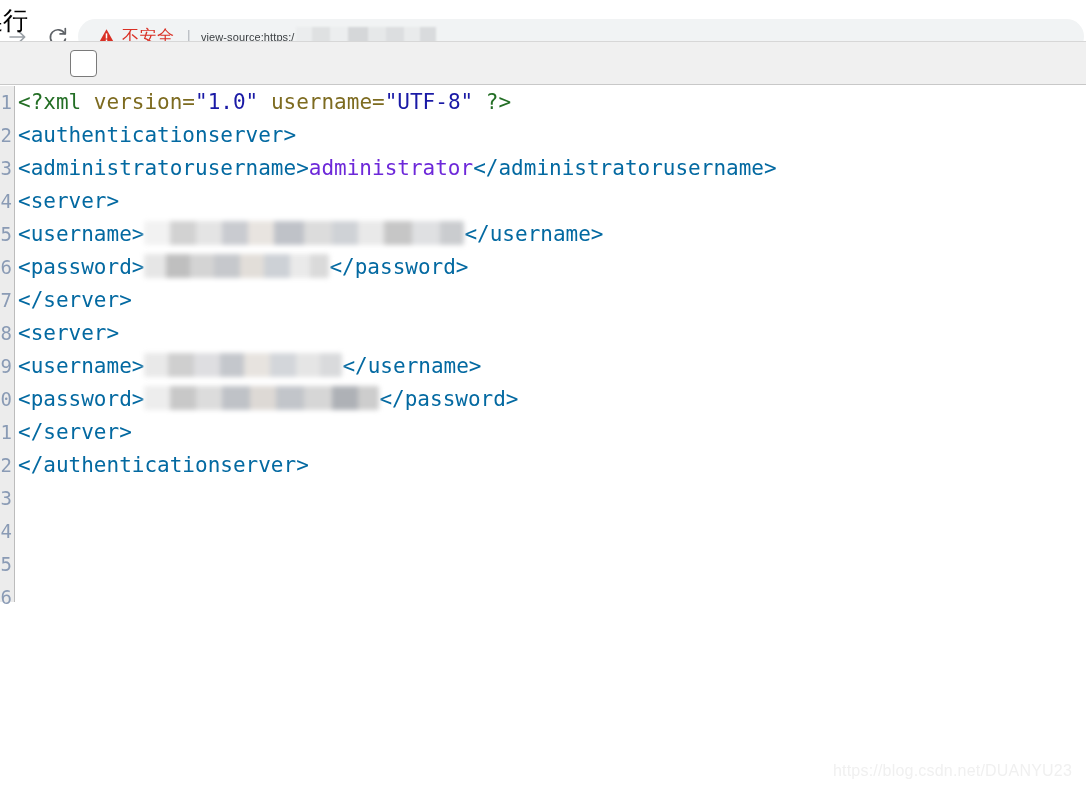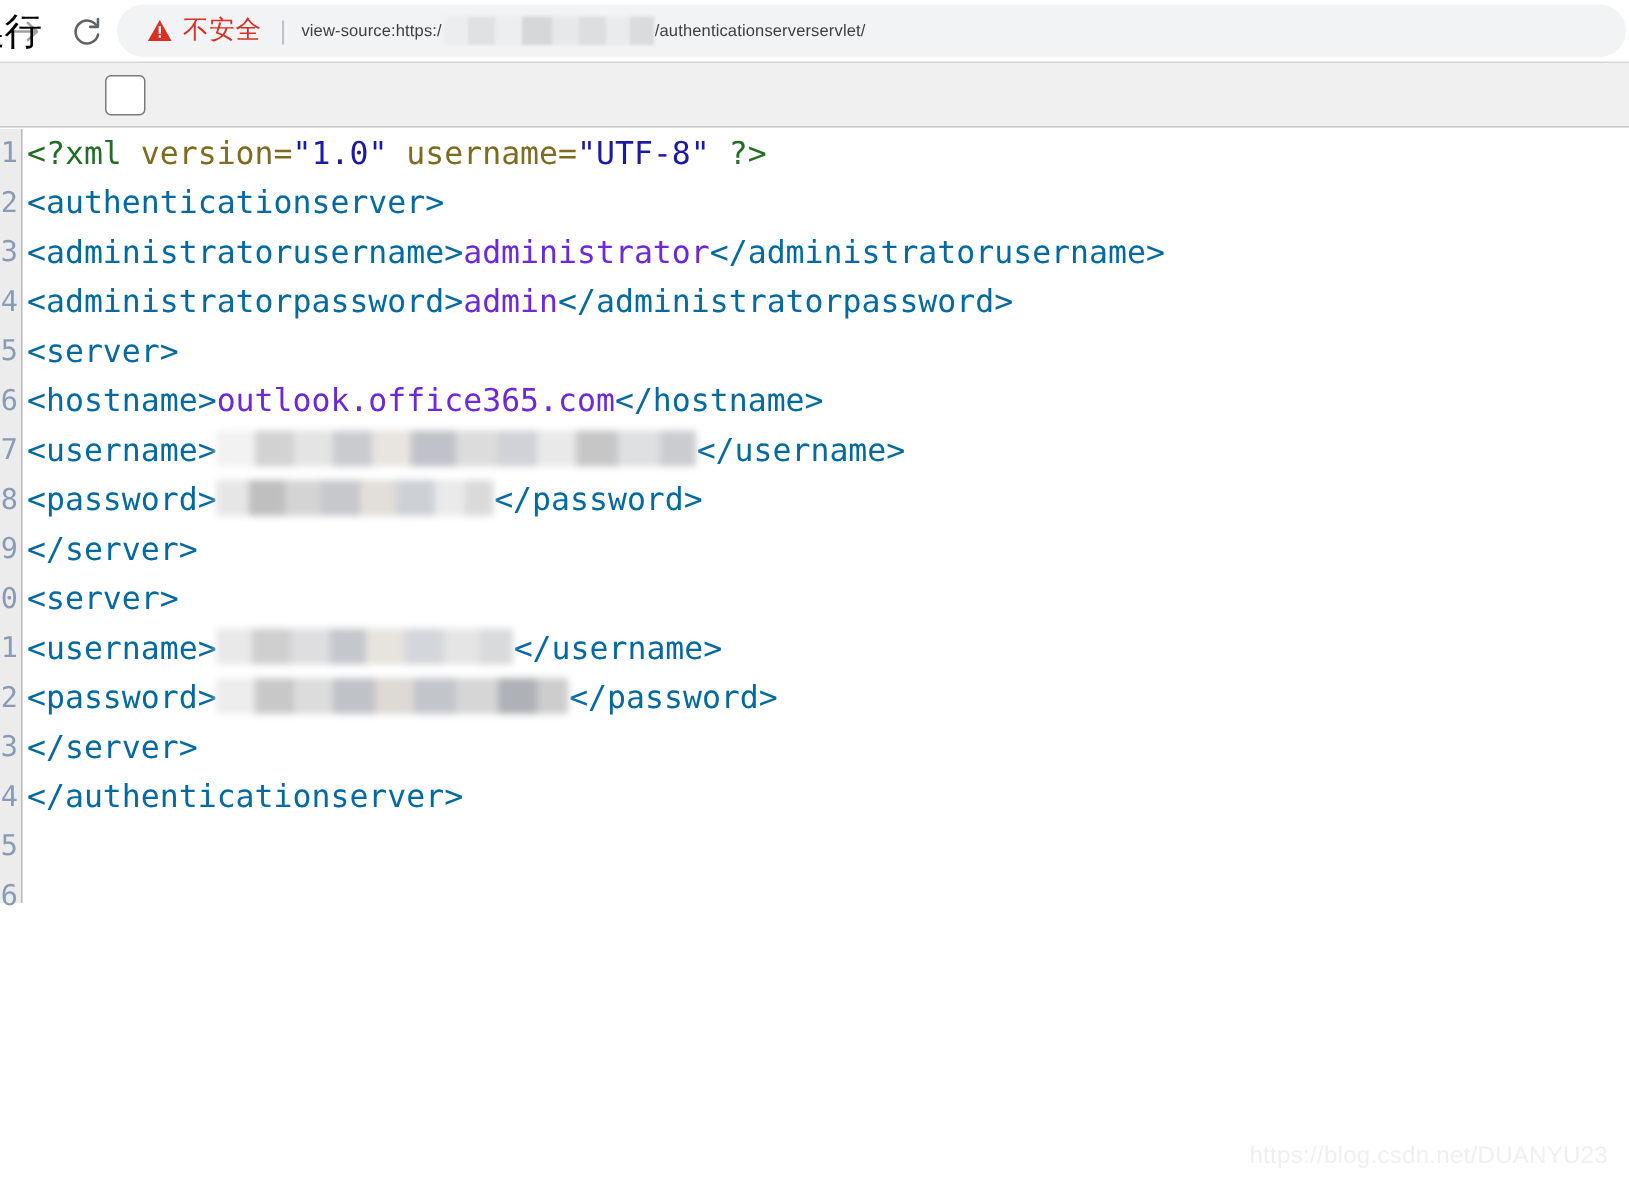--- a/index.html
+++ b/index.html
@@ -11,21 +11,21 @@
     width: 1086px;
     height: 790px;
     overflow: hidden;
     font-family: "Liberation Sans", sans-serif;
     position: relative;
   }
 
   
   .browser-toolbar {
     position: absolute;
-    left: 0; top: 0;
+    left: 0; top: 16px;
     width: 1086px;
     height: 41px;
     background: #ffffff;
     display: flex;
     align-items: center;
     text-align: right;
   }
   .nav-icon {
     width: 28px;
     height: 28px;
@@ -315,21 +315,20 @@
       </span>
 
       <span class="not-secure-text">不安全</span>
 
       <span class="omni-divider">|</span>
 
       <span class="url-text">view-source:https:/</span>
 
       <span class="url-redacted"></span>
 
-      <span class="url-text">/authenticationserverservlet/</span>
     </div>
   </div>
 </div>
 <div class="toolbar-shadow"></div>
 
 <div class="wrap-row"></div>
 <div class="wrap-label">换行</div>
 <div class="wrap-checkbox"></div>
 <div class="wrap-row-bottom"></div>
 
@@ -351,23 +350,21 @@
       <div class="gutter-num" style="top: 396px;">13</div>
       <div class="gutter-num" style="top: 429px;">14</div>
       <div class="gutter-num" style="top: 462px;">15</div>
       <div class="gutter-num" style="top: 495px;">16</div>
     </div>
 
   <div class="code-block" id="code">
       <div class="code-line"><span class="decl">&lt;?xml </span><span class="attr">version=</span><span class="attrval">"1.0"</span><span class="decl"> </span><span class="attr">username=</span><span class="attrval">"UTF-8"</span><span class="decl"> ?&gt;</span></div>
       <div class="code-line"><span class="tag">&lt;authenticationserver&gt;</span></div>
       <div class="code-line"><span class="tag">&lt;administratorusername&gt;</span><span class="txt">administrator</span><span class="tag">&lt;/administratorusername&gt;</span></div>
-      <div class="code-line"><span class="tag">&lt;administratorpassword&gt;</span><span class="txt">admin</span><span class="tag">&lt;/administratorpassword&gt;</span></div>
       <div class="code-line"><span class="tag">&lt;server&gt;</span></div>
-      <div class="code-line"><span class="tag">&lt;hostname&gt;</span><span class="txt">outlook.office365.com</span><span class="tag">&lt;/hostname&gt;</span></div>
       <div class="code-line"><span class="tag">&lt;username&gt;</span><span class="mosaic m1"></span><span class="tag">&lt;/username&gt;</span></div>
       <div class="code-line"><span class="tag">&lt;password&gt;</span><span class="mosaic m2"></span><span class="tag">&lt;/password&gt;</span></div>
       <div class="code-line"><span class="tag">&lt;/server&gt;</span></div>
       <div class="code-line"><span class="tag">&lt;server&gt;</span></div>
       <div class="code-line"><span class="tag">&lt;username&gt;</span><span class="mosaic m4"></span><span class="tag">&lt;/username&gt;</span></div>
       <div class="code-line"><span class="tag">&lt;password&gt;</span><span class="mosaic m5"></span><span class="tag">&lt;/password&gt;</span></div>
       <div class="code-line"><span class="tag">&lt;/server&gt;</span></div>
       <div class="code-line"><span class="tag">&lt;/authenticationserver&gt;</span></div>
       <div class="code-line"></div>
     </div>

